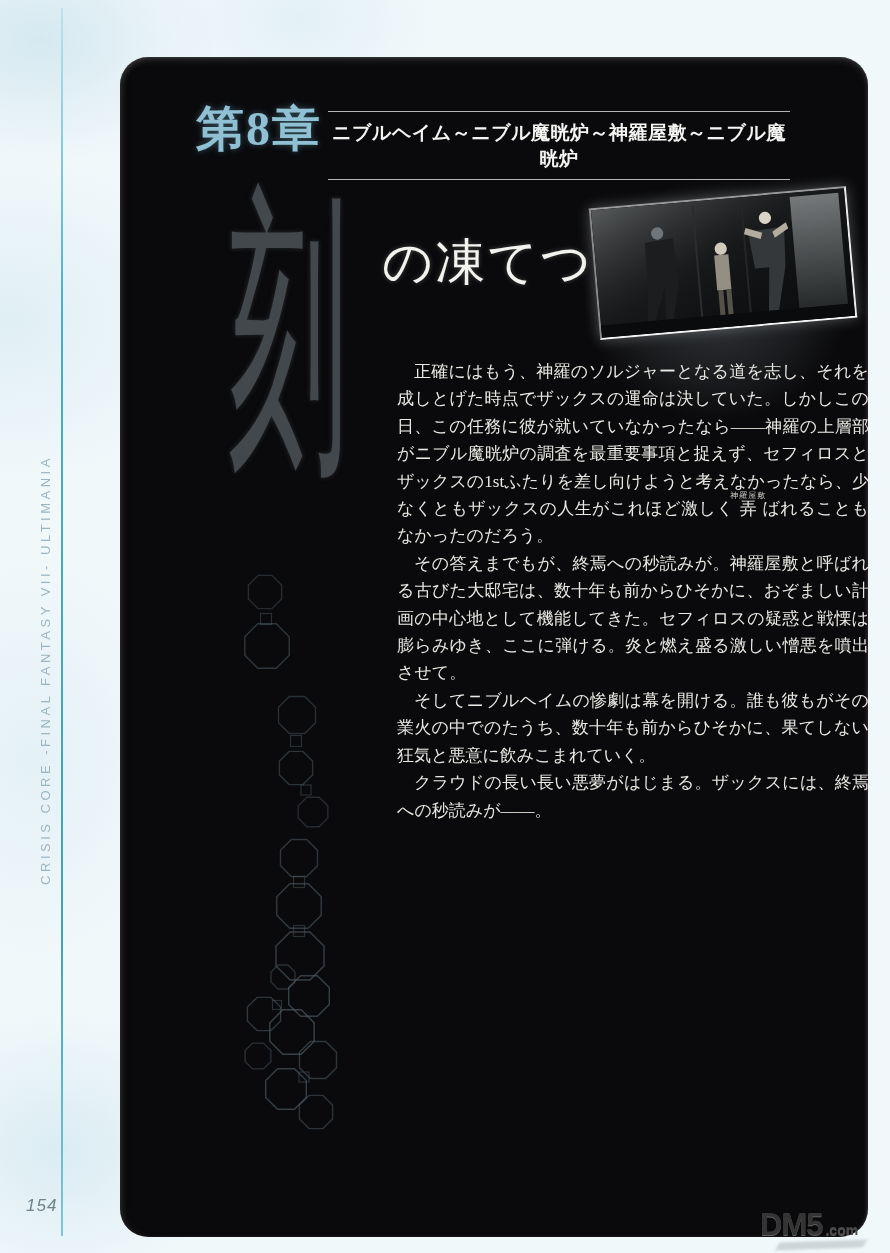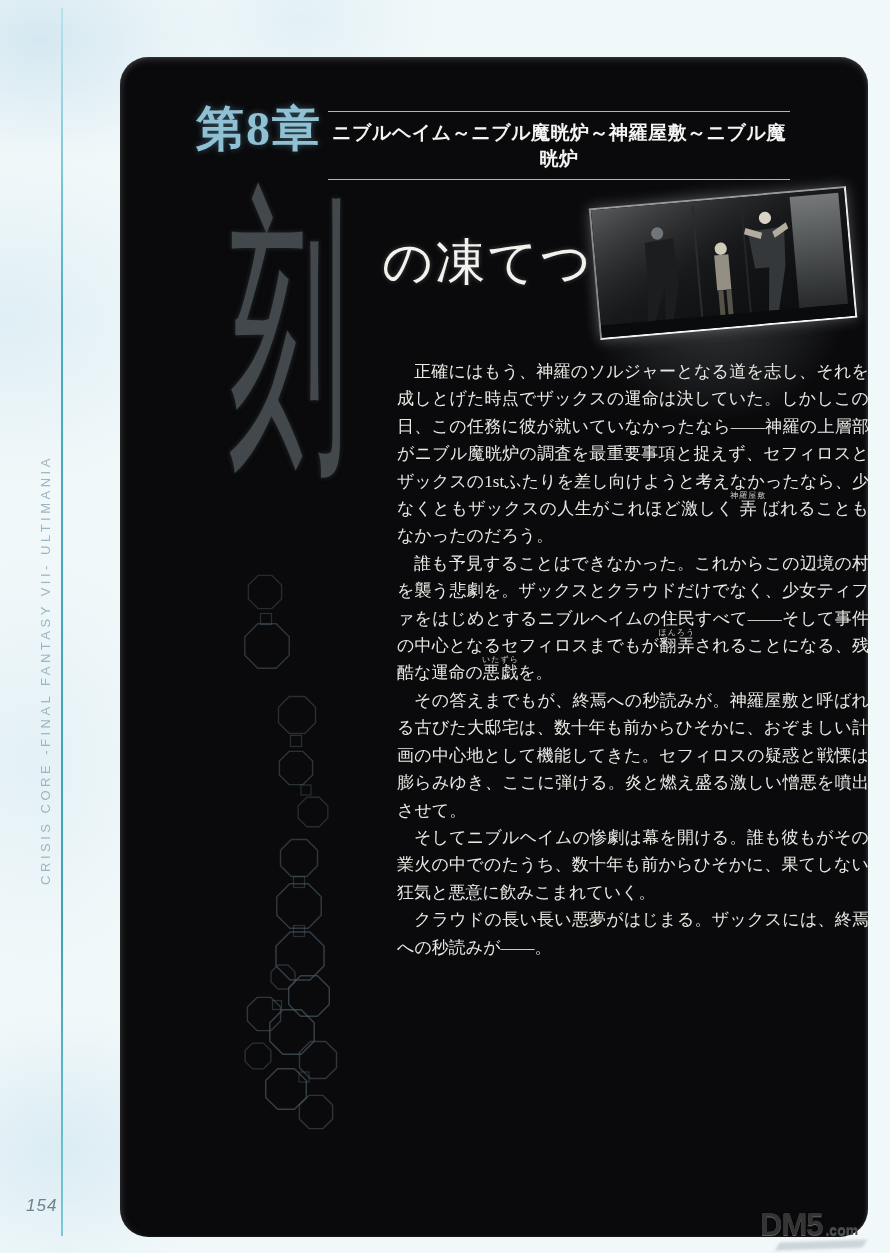--- a/index.html
+++ b/index.html
@@ -187,21 +187,20 @@
       <circle cx="170" cy="22" r="6" fill="#d9d4c6"></circle>
       <path d="M152 34 L188 32 L186 70 L176 112 L166 112 L170 70 L156 70 Z" fill="#35383a"></path>
       <path d="M150 30 L166 36 L164 42 L148 36 Z" fill="#b3ada0"></path>
       <path d="M190 28 L176 36 L178 42 L192 34 Z" fill="#b3ada0"></path>
       <rect x="0" y="112" width="250" height="12" fill="#0a0b0c"></rect>
     </svg>
   </div>
 
   <div class="body-text">
       <p>正確にはもう、神羅のソルジャーとなる道を志し、それを成しとげた時点でザックスの運命は決していた。しかしこの日、この任務に彼が就いていなかったなら——神羅の上層部がニブル魔晄炉の調査を最重要事項と捉えず、セフィロスとザックスの1stふたりを差し向けようと考えなかったなら、少なくともザックスの人生がこれほど激しく<ruby>弄<rt>神羅屋敷</rt></ruby>ばれることもなかったのだろう。</p>
-      <p>誰も予見することはできなかった。これからこの辺境の村を襲う悲劇を。ザックスとクラウドだけでなく、少女ティファをはじめとするニブルヘイムの住民すべて——そして事件の中心となるセフィロスまでもが<ruby>翻弄<rt>ほんろう</rt></ruby>されることになる、残酷な運命の<ruby>悪戯<rt>いたずら</rt></ruby>を。</p>
       <p>その答えまでもが、終焉への秒読みが。神羅屋敷と呼ばれる古びた大邸宅は、数十年も前からひそかに、おぞましい計画の中心地として機能してきた。セフィロスの疑惑と戦慄は膨らみゆき、ここに弾ける。炎と燃え盛る激しい憎悪を噴出させて。</p>
       <p>そしてニブルヘイムの惨劇は幕を開ける。誰も彼もがその業火の中でのたうち、数十年も前からひそかに、果てしない狂気と悪意に飲みこまれていく。</p>
       <p>クラウドの長い長い悪夢がはじまる。ザックスには、終焉への秒読みが——。</p>
     </div>
 </div>
 
 <div class="watermark">
   <span class="wm-brand">DM5</span><span class="wm-suffix">.com</span>
   <div class="wm-scribble"></div>
 </div>

